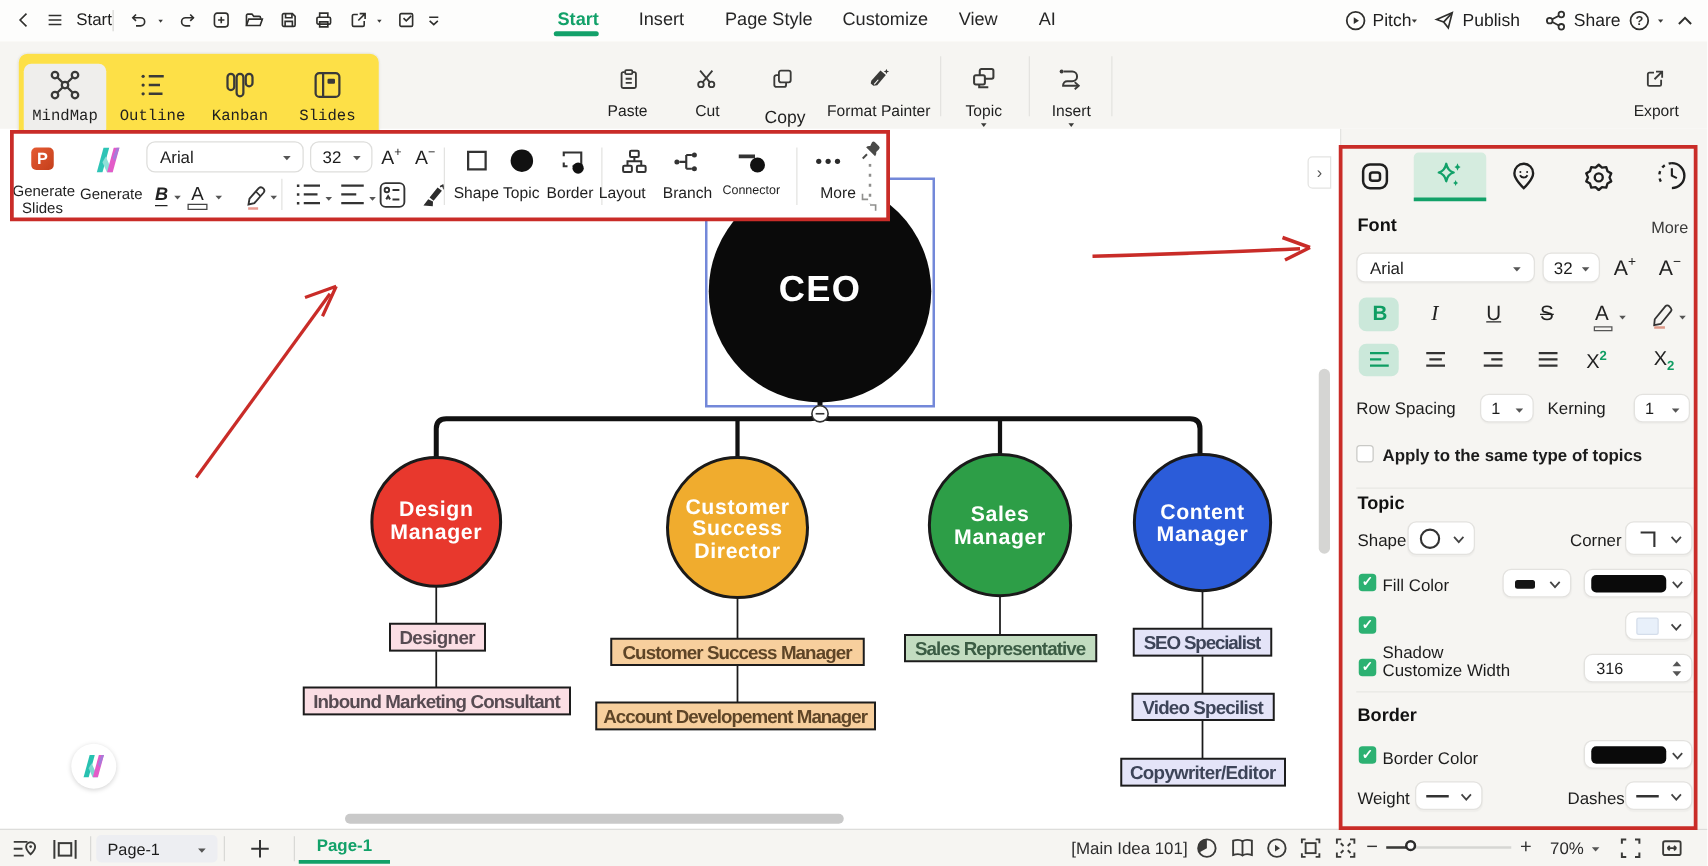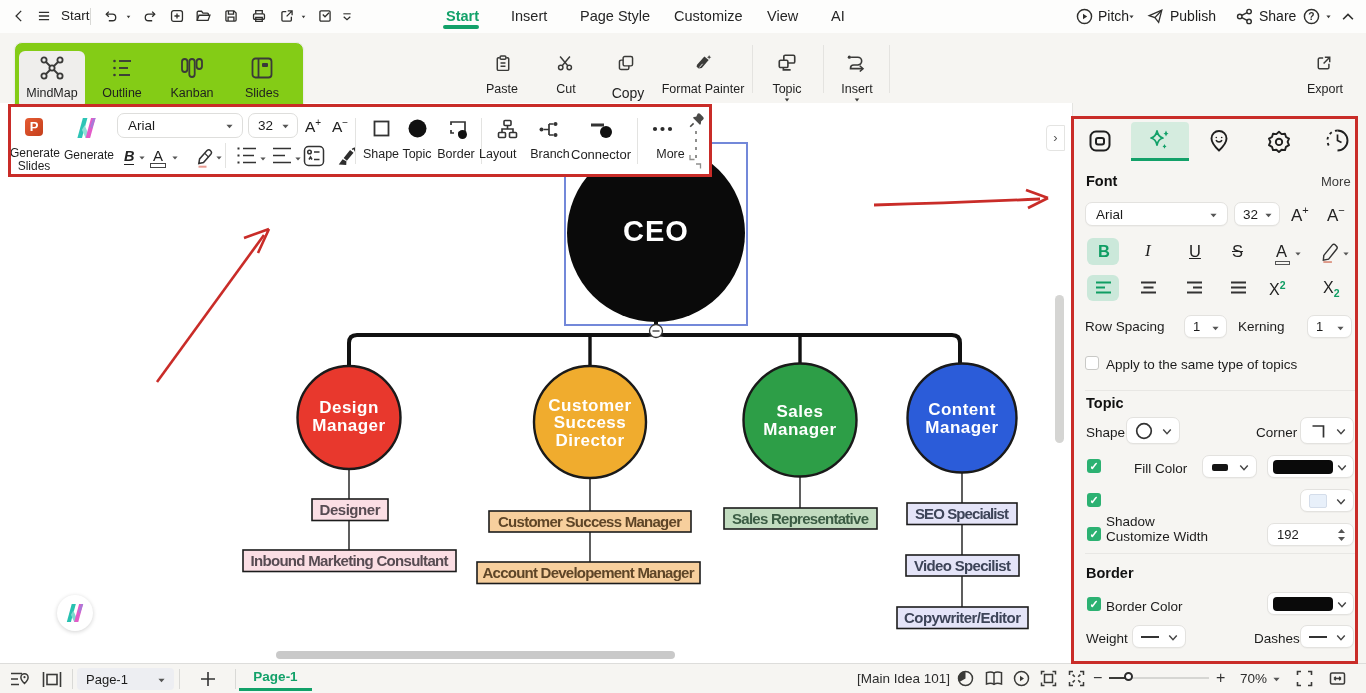--- a/index.html
+++ b/index.html
@@ -7,21 +7,21 @@
   .abs { position:absolute; }
   #page { position:relative; width:1366px; height:693px; }
   
   #menubar { position:absolute; left:0; top:0; width:1366px; height:33px; background:#fdfdfc; z-index:30; }
   .mico { position:absolute; top:6px; color:#2f2f2d; }
   .mtxt { position:absolute; top:8px; font-size:14px; color:#202020; }
   .tab { position:absolute; top:8px; font-size:14.5px; color:#262626; }
   .vsep { position:absolute; width:1px; background:#d9d9d6; }
   
   #ribbon { position:absolute; left:0; top:33px; width:1366px; height:70px; background:#f6f5f2; z-index:20; }
-  #modecard { position:absolute; left:14px; top:9px; width:290px; height:70px; background:#84cc16; border:1px solid #ececea; border-radius:8px; box-shadow:0 1px 2px rgba(0,0,0,.04); }
+  #modecard { position:absolute; left:14px; top:9px; width:290px; height:70px; background:#fde047; border:1px solid #ececea; border-radius:8px; box-shadow:0 1px 2px rgba(0,0,0,.04);font-family:Liberation Mono, monospace; }
   .mode { position:absolute; top:8px; width:66px; height:58px; border-radius:6px; text-align:center; }
   .mode .lbl { position:absolute; top:35px; width:100%; font-size:12.5px; color:#1f1f1f; }
   .ric { position:absolute; }
   .rlbl { position:absolute; font-size:12px; color:#1f1f1f; text-align:center; white-space:nowrap; }
   
   #canvas { position:absolute; left:0; top:103px; width:1072px; height:560px; background:#fff; overflow:visible; z-index:1; }
   
   #ftoolbar { position:absolute; left:10px; top:106px; width:700px; height:69px; background:#fff; z-index:24; }
   
   #rpanel { position:absolute; left:1072px; top:103px; width:294px; height:560px; background:#f6f5f2; border-left:1px solid #e4e4e1; z-index:10; }
@@ -384,21 +384,21 @@
         <path d="M5.5 10.5 H11 M11 10.5 V5 a0 0 0 0 1 0 0 M11 10.5 V16"></path>
         <path d="M11 5 h4.5 M11 16 h4.5"></path>
         <circle cx="17.5" cy="5" r="2" fill="#333" stroke="none"></circle>
         <circle cx="17.5" cy="16" r="2" fill="#333" stroke="none"></circle>
       </svg>
     <div class="abs" style="left:510px; top:41px; width:60px; text-align:center; font-size:12.5px; color:#1f1f1f;">Branch</div>
     <svg class="abs" style="left:580px; top:13px" width="24" height="22" viewBox="0 0 24 22">
         <path d="M1 6 H14" stroke="#333" stroke-width="3"></path>
         <circle cx="16" cy="13" r="6" fill="#111"></circle>
       </svg>
-    <div class="abs" style="left:561px; top:41px; width:60px; text-align:center; font-size:13px; color:#1f1f1f;">Connector</div>
+    <div class="abs" style="left:561px; top:41px; width:60px; text-align:center; font-size:10px; color:#1f1f1f;">Connector</div>
     <div class="vsep" style="left:627px; top:12px; height:46px; background:#e3e3e1;"></div>
     <svg class="abs" style="left:642px; top:20px" width="21" height="6" viewBox="0 0 21 6">
         <circle cx="3" cy="3" r="2.1" fill="#2b2b2b"></circle>
         <circle cx="10.5" cy="3" r="2.1" fill="#2b2b2b"></circle>
         <circle cx="18" cy="3" r="2.1" fill="#2b2b2b"></circle>
       </svg>
     <div class="abs" style="left:628px; top:41px; width:65px; text-align:center; font-size:12.5px; color:#1f1f1f;">More</div>
     <svg class="abs" style="left:678px; top:6px" width="17" height="17" viewBox="0 0 17 17">
         <path d="M9.6 1.8 a1.7 1.7 0 0 1 2.4 0 l3.2 3.2 a1.7 1.7 0 0 1 0 2.4 l-2.2 2.2 q.4 2-.9 3.3 L4.9 5.7 q1.3-1.3 3.3-.9 Z" fill="#4a4a48"></path>
         <path d="M5.6 11.4 L2.2 14.8" stroke="#4a4a48" stroke-width="1.6"></path>
@@ -498,21 +498,21 @@
     </div>
     <div class="plabel" style="left:165px; top:216px;">Kerning</div>
     <div class="psel" style="left:234px; top:212px; width:45px; height:23px;">
       <div class="abs" style="left:8px; top:3px; font-size:13px; color:#1c1c1c;">1</div>
       <svg class="abs" style="right:6px; top:9px" width="9" height="7" viewBox="0 0 10 8">
           <path d="M1.5 2 L5 6 L8.5 2 Z" fill="#555"></path>
         </svg>
     </div>
 
     <div class="abs" style="left:12px; top:253px; width:14px; height:14px; background:#fff; border:1.4px solid #c9c9c6; border-radius:3px;"></div>
-    <div class="plabel" style="left:33px; top:254px;">Apply to the same type of topics</div>
+    <div class="plabel" style="left:33px; top:254px;font-weight:bold;">Apply to the same type of topics</div>
     <div class="abs" style="left:12px; top:287px; width:270px; height:1px; background:#e8e7e4;"></div>
 
     <div class="phead" style="left:13px; top:292px;">Topic</div>
     <div class="plabel" style="left:13px; top:322px;">Shape</div>
     <div class="psel" style="left:53px; top:314px; width:54px; height:27px;">
       <svg class="abs" style="left:8px; top:4px" width="18" height="18" viewBox="0 0 18 18" fill="none" stroke="#333" stroke-width="1.7">
           <circle cx="9" cy="9" r="7.3"></circle>
         </svg>
       <svg class="abs" style="right:7px; top:10px" width="10" height="8" viewBox="0 0 12 9" fill="none" stroke="#444" stroke-width="1.7">
           <path d="M1.5 1.5 L6 6.5 L10.5 1.5"></path>
@@ -521,21 +521,21 @@
     <div class="plabel" style="left:183px; top:322px;">Corner</div>
     <div class="psel" style="left:227px; top:314px; width:54px; height:27px;">
       <svg class="abs" style="left:10px; top:6px" width="15" height="15" viewBox="0 0 15 15" fill="none" stroke="#333" stroke-width="1.7">
           <path d="M1.5 2 H12.5 V13.5"></path>
         </svg>
       <svg class="abs" style="right:7px; top:10px" width="10" height="8" viewBox="0 0 12 9" fill="none" stroke="#444" stroke-width="1.7">
           <path d="M1.5 1.5 L6 6.5 L10.5 1.5"></path>
         </svg>
     </div>
     <div class="pcheck" style="left:14px; top:356px;">✓</div>
-    <div class="plabel" style="left:33px; top:358px;margin-left:28px;">Fill Color</div>
+    <div class="plabel" style="left:33px; top:358px;">Fill Color</div>
     <div class="psel" style="left:129px; top:352px; width:55px; height:23px;">
       <div class="abs" style="left:9px; top:8px; width:16px; height:7px; background:#151515; border-radius:2px;"></div>
       <svg class="abs" style="right:7px; top:8px" width="10" height="8" viewBox="0 0 12 9" fill="none" stroke="#444" stroke-width="1.7">
           <path d="M1.5 1.5 L6 6.5 L10.5 1.5"></path>
         </svg>
     </div>
     <div class="psel" style="left:194px; top:352px; width:87px; height:23px;">
       <div class="abs" style="left:5px; top:4px; width:60px; height:14px; background:#0a0a0a; border-radius:4px;"></div>
       <svg class="abs" style="right:6px; top:8px" width="10" height="8" viewBox="0 0 12 9" fill="none" stroke="#444" stroke-width="1.7">
           <path d="M1.5 1.5 L6 6.5 L10.5 1.5"></path>
@@ -545,21 +545,21 @@
     <div class="plabel" style="left:33px; top:392px;margin-top:19px;">Shadow</div>
     <div class="psel" style="left:227px; top:386px; width:54px; height:23px;">
       <div class="abs" style="left:8px; top:4px; width:18px; height:14px; background:#e8f0fa; border:1px solid #d4ddea; border-radius:2px;"></div>
       <svg class="abs" style="right:7px; top:8px" width="10" height="8" viewBox="0 0 12 9" fill="none" stroke="#444" stroke-width="1.7">
           <path d="M1.5 1.5 L6 6.5 L10.5 1.5"></path>
         </svg>
     </div>
     <div class="pcheck" style="left:14px; top:424px;">✓</div>
     <div class="plabel" style="left:33px; top:426px;">Customize Width</div>
     <div class="psel" style="left:194px; top:420px; width:87px; height:23px;">
-      <div class="abs" style="left:9px; top:3px; font-size:13px; color:#1c1c1c;">192</div>
+      <div class="abs" style="left:9px; top:3px; font-size:13px; color:#1c1c1c;">316</div>
       <svg class="abs" style="right:7px; top:4px" width="9" height="14" viewBox="0 0 9 14">
           <path d="M1 5 L4.5 1 L8 5 Z" fill="#555"></path>
           <path d="M1 9 L4.5 13 L8 9 Z" fill="#555"></path>
         </svg>
     </div>
     <div class="abs" style="left:12px; top:450px; width:270px; height:1px; background:#e8e7e4;"></div>
 
     <div class="phead" style="left:13px; top:462px;">Border</div>
     <div class="pcheck" style="left:14px; top:494px;">✓</div>
     <div class="plabel" style="left:33px; top:496px;">Border Color</div>

